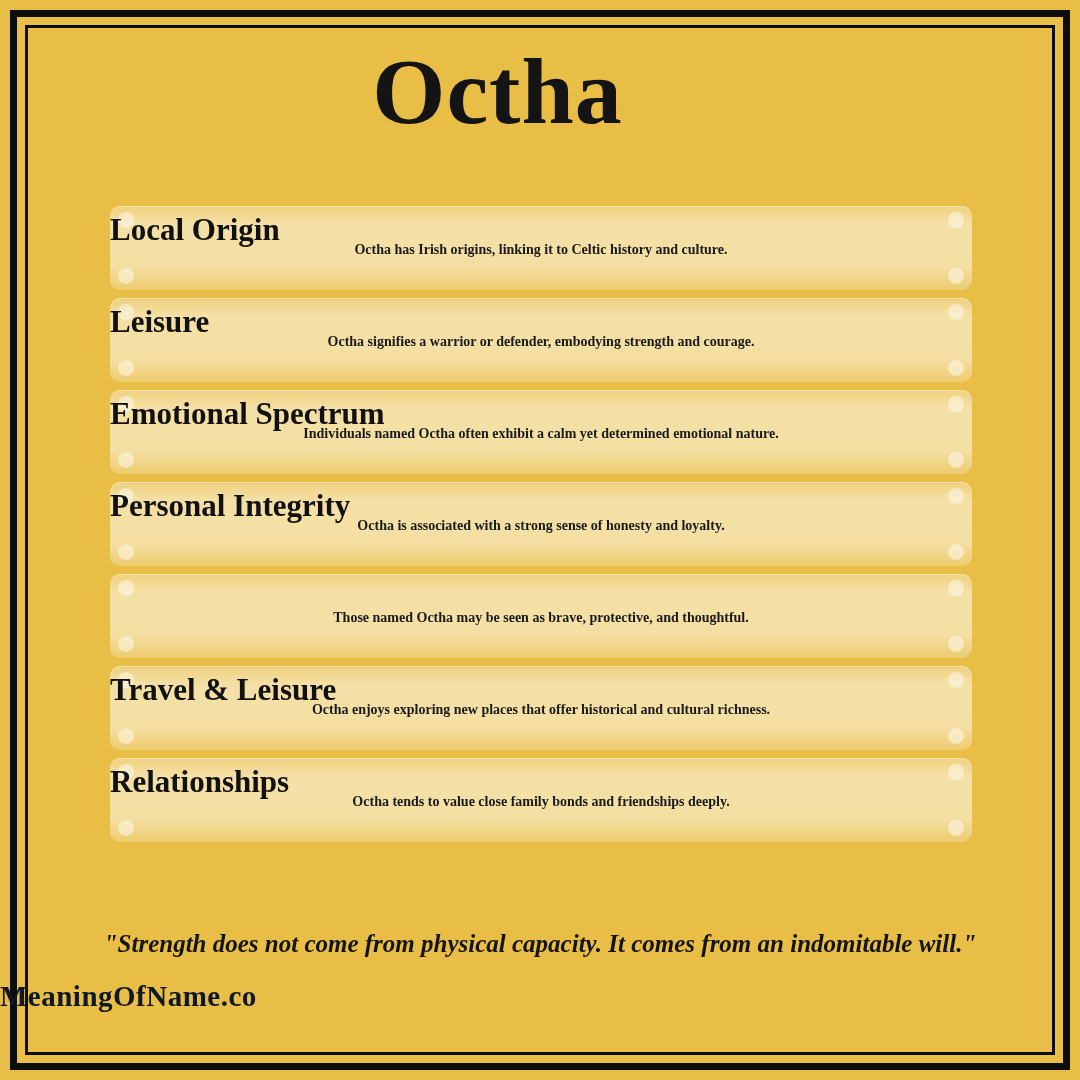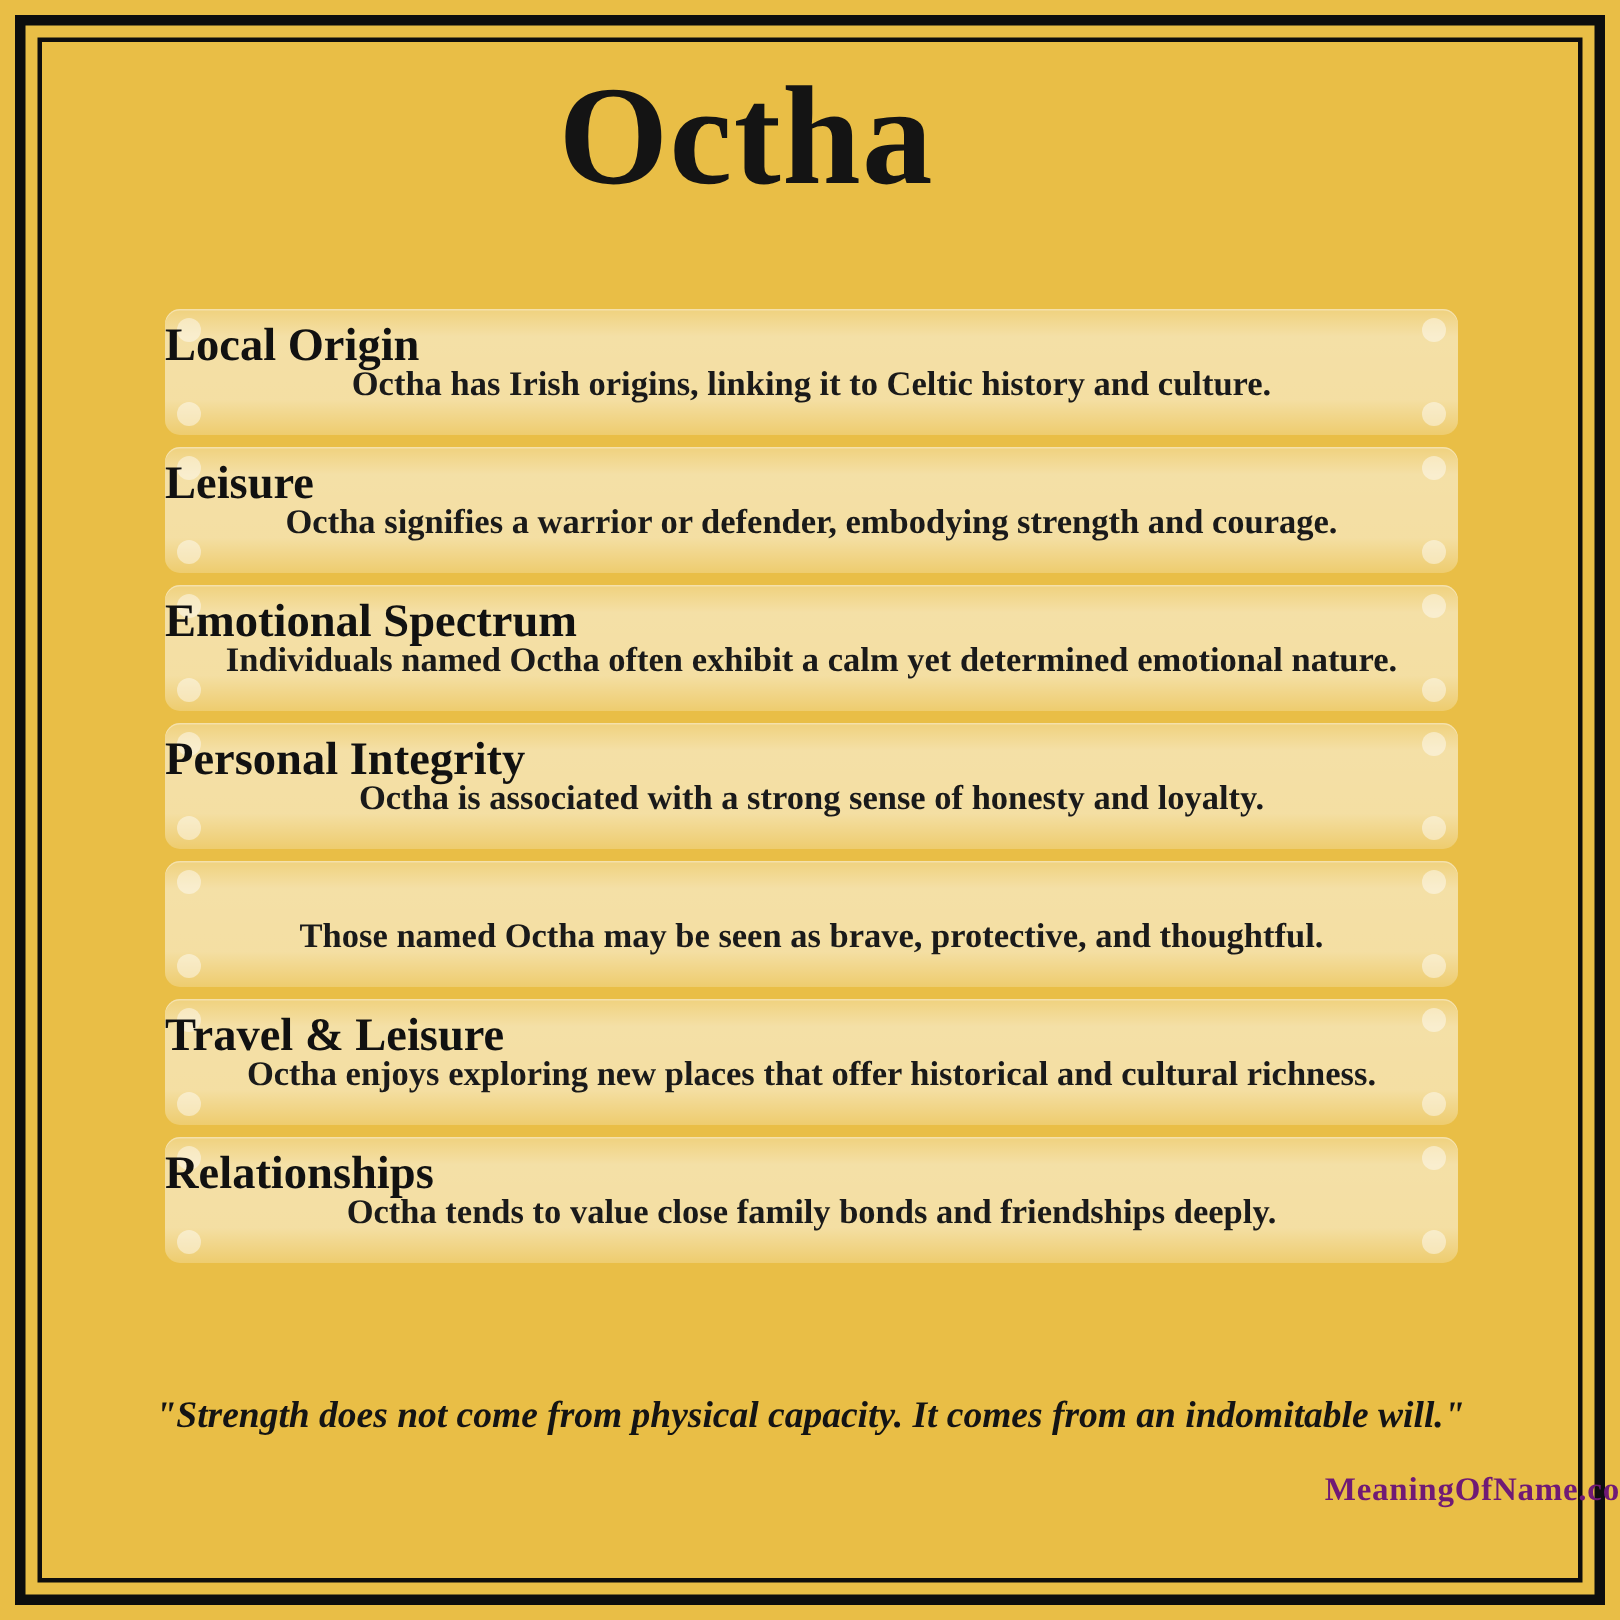--- a/index.html
+++ b/index.html
@@ -95,45 +95,45 @@
     font-weight: bold;
     color: #111;
     line-height: 1.1;
   }
   .section-body {
     position: absolute;
     left: 20px;
     right: 20px;
     top: 36px;
     text-align: center;
-    font-size: 23px;
+    font-size: 14px;
     font-weight: bold;
     color: #1a1a1a;
     line-height: 1.2;
   }
   .quote {
     position: absolute;
     left: 26px;
     top: 930px;
     width: 1028px;
     text-align: center;
     font-size: 25px;
     font-style: italic;
     font-weight: bold;
     color: #141414;
   }
   .site {
     position: absolute;
     left: 0;
     top: 980px;
     width: 1080px;
-    text-align: right;
-    font-size: 22px;
-    font-weight: bold;
-    color: #701a75;
+    text-align: left;
+    font-size: 29px;
+    font-weight: bold;
+    color: #0f172a;
     letter-spacing: 0.5px;
   }
 </style>
 </head>
 <body>
 
 <div class="card">
 
   <div class="frame-outer"></div>
   <div class="frame-inner"></div>

